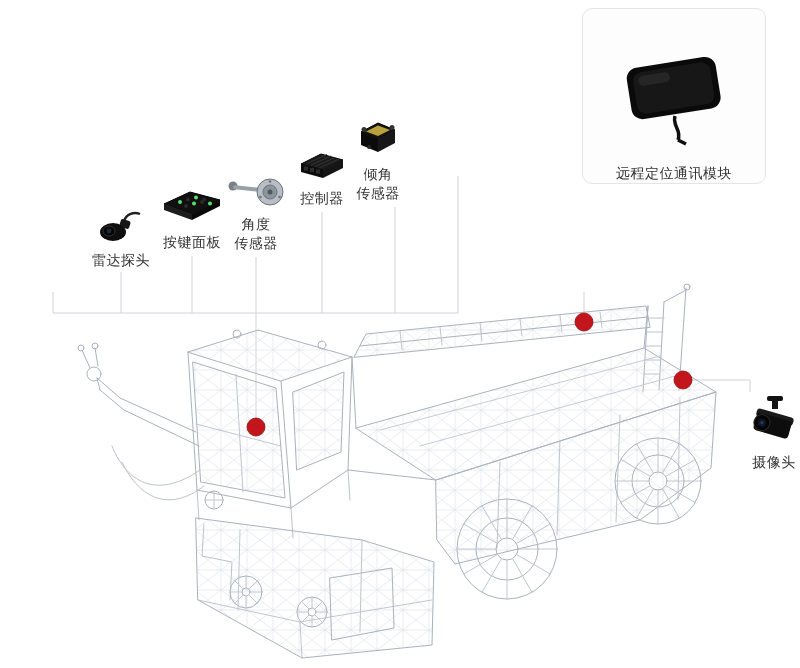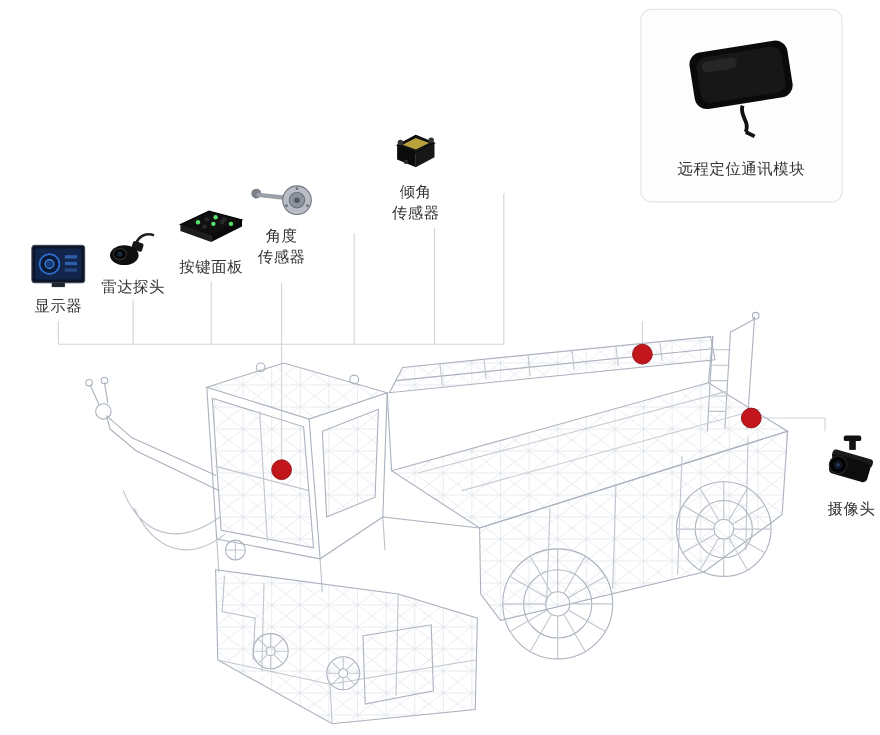--- a/index.html
+++ b/index.html
@@ -10,21 +10,21 @@
   .layer{position:absolute;left:0;top:0;}
   .comp{position:absolute;display:flex;flex-direction:column;align-items:center;}
   .icon-wrap{display:flex;align-items:center;justify-content:center;}
   .comp-label{
     font-size:14px;color:#333;text-align:center;line-height:1.35;margin-top:7px;
     white-space:pre-line;letter-spacing:.5px;
   }
   .module-box{
     position:absolute;left:582px;top:8px;width:184px;height:176px;
     border:1px solid #e5e5e5;border-radius:10px;background:#fdfdfd;
-    display:flex;flex-direction:column;align-items:center;justify-content:center;gap:12px;
+    display:flex;flex-direction:column;align-items:center;justify-content:flex-end;gap:12px;
     box-sizing:border-box;
   }
   .module-box .comp-label{margin-top:2px;}
 </style>
 </head>
 <body>
 
 <div class="stage">
 
   <svg class="layer" width="800" height="668" viewBox="0 0 800 668">
@@ -115,35 +115,20 @@
       </g>
     </g>
 
     <g fill="#c3161c" stroke="#8f1014" stroke-width="0.8">
       <circle cx="256" cy="427" r="9"></circle>
       <circle cx="584" cy="322" r="9"></circle>
       <circle cx="683" cy="380" r="9"></circle>
     </g>
   </svg>
 
-  <div class="comp" style="left:16px;top:222px;width:74px">
-    <div class="icon-wrap">
-      <svg width="50" height="40" viewBox="0 0 50 40">
-        <rect x="1" y="1" width="48" height="34" rx="3" fill="#0d1526" stroke="#3a4254"></rect>
-        <rect x="4" y="4" width="42" height="28" rx="2" fill="#12264d"></rect>
-        <circle cx="17" cy="18" r="9" fill="#0a1a38" stroke="#2f6fd0" stroke-width="1.5"></circle>
-        <circle cx="17" cy="18" r="4" fill="#123c7a" stroke="#4a90e0"></circle>
-        <rect x="31" y="10" width="11" height="3" fill="#2f5fa8"></rect>
-        <rect x="31" y="16" width="11" height="3" fill="#2f5fa8"></rect>
-        <rect x="31" y="22" width="11" height="3" fill="#244a80"></rect>
-        <rect x="19" y="35" width="12" height="4" fill="#20262e"></rect>
-      </svg>
-    </div>
-    <div class="comp-label">显示器</div>
-  </div>
 
   <div class="comp" style="left:154px;top:188px;width:76px">
     <div class="icon-wrap">
       <svg width="64" height="38" viewBox="0 0 64 38">
         <polygon points="4,16 30,4 60,12 32,26" fill="#101010" stroke="#000"></polygon>
         <polygon points="4,16 32,26 32,32 4,22" fill="#1d1d1d"></polygon>
         <polygon points="32,26 60,12 60,18 32,32" fill="#090909"></polygon>
         <circle cx="20" cy="14" r="2" fill="#57e06a"></circle>
           <circle cx="28" cy="11.5" r="2" fill="#2a2a2a"></circle>
         <circle cx="36" cy="9.5" r="2" fill="#57e06a"></circle>
@@ -163,37 +148,51 @@
         <path d="M42,4 C35,1 28,5 26,11" stroke="#222" fill="none" stroke-width="2.4"></path>
         <rect x="22" y="10" width="10" height="8" rx="2" fill="#161616" transform="rotate(18 27 14)"></rect>
         <ellipse cx="15" cy="22" rx="13" ry="9" fill="#0e0e0e"></ellipse>
         <ellipse cx="11" cy="21" rx="6" ry="5" fill="#040404" stroke="#333"></ellipse>
         <circle cx="11" cy="21" r="2.4" fill="#1c2a38"></circle>
       </svg>
     </div>
     <div class="comp-label">雷达探头</div>
   </div>
 
-  <div class="comp" style="left:222px;top:164px;width:68px">
+  <div class="comp" style="left:222px;top:174px;width:68px">
     <div class="icon-wrap">
       <svg width="62" height="34" viewBox="0 0 62 34">
         <circle cx="8" cy="12" r="4.5" fill="#7b8088"></circle>
         <rect x="8" y="11" width="28" height="4" rx="2" fill="#9aa0a8" transform="rotate(6 8 13)"></rect>
         <circle cx="45" cy="18" r="13" fill="#b9bec6" stroke="#6d737c"></circle>
         <circle cx="45" cy="18" r="7" fill="#8d939c" stroke="#6d737c"></circle>
         <circle cx="45" cy="18" r="2.5" fill="#52575e"></circle>
         <circle cx="45" cy="7.5" r="1.3" fill="#6d737c"></circle>
         <circle cx="54.5" cy="23" r="1.3" fill="#6d737c"></circle>
         <circle cx="35.5" cy="23" r="1.3" fill="#6d737c"></circle>
       </svg>
     </div>
     <div class="comp-label">角度
 传感器</div>
   </div>
 
+  <div class="comp" style="left:290px;top:146px;width:64px">
+    <div class="icon-wrap">
+      <svg width="50" height="36" viewBox="0 0 50 36">
+        <polygon points="4,18 24,8 46,14 26,24" fill="#1b1b1b" stroke="#000"></polygon>
+        <path d="M10,17.5 L30,8.5 M14,19 L34,10 M18,20.5 L38,11.5 M22,22 L42,13" stroke="#333" stroke-width="1"></path>
+        <polygon points="4,18 26,24 26,32 4,26" fill="#0c0c0c"></polygon>
+        <polygon points="26,24 46,14 46,22 26,32" fill="#141414"></polygon>
+        <rect x="7" y="20.5" width="4" height="4" fill="#2c2c2c"></rect>
+        <rect x="13" y="22" width="4" height="4" fill="#2c2c2c"></rect>
+        <rect x="19" y="23.5" width="4" height="4" fill="#2c2c2c"></rect>
+      </svg>
+    </div>
+    <div class="comp-label">控制器</div>
+  </div>
 
   <div class="comp" style="left:345px;top:116px;width:66px">
     <div class="icon-wrap">
       <svg width="46" height="42" viewBox="0 0 46 42">
         <polygon points="6,16 23,7 40,14 23,23" fill="#141414" stroke="#000"></polygon>
         <polygon points="11,15.5 23,9.5 35,14 23,20" fill="#b9a23c"></polygon>
         <polygon points="6,16 23,23 23,36 6,29" fill="#0b0b0b"></polygon>
         <polygon points="23,23 40,14 40,27 23,36" fill="#171717"></polygon>
         <circle cx="9" cy="13.5" r="2.5" fill="#333"></circle>
         <circle cx="37" cy="11.5" r="2.5" fill="#333"></circle>

